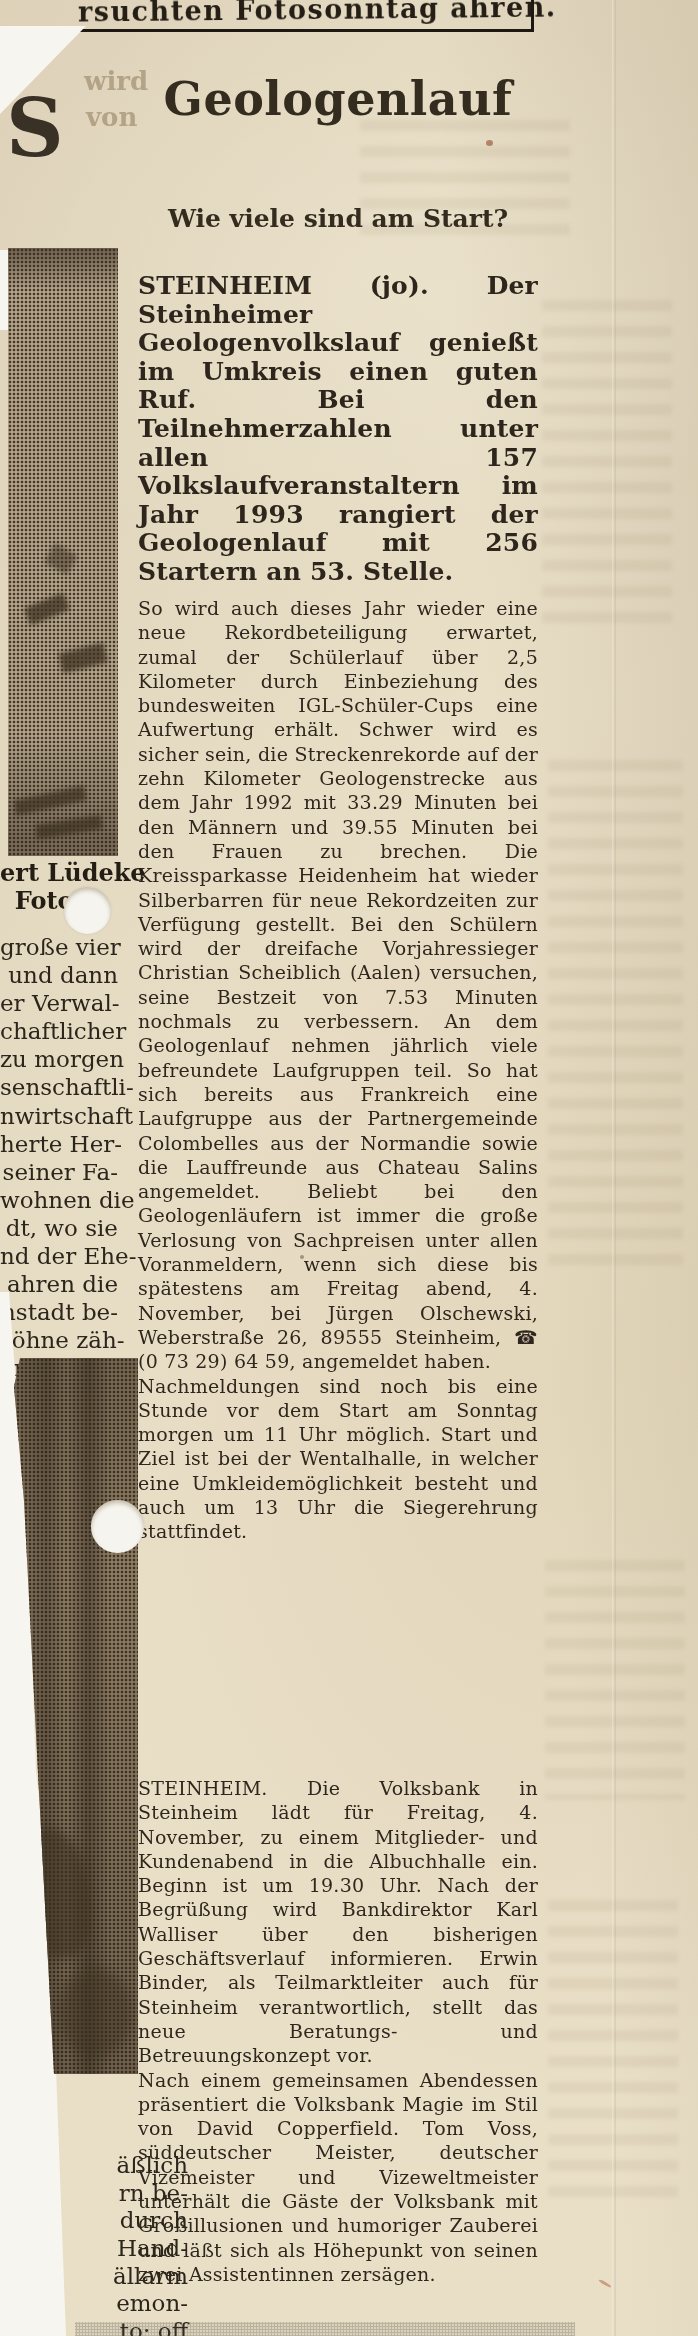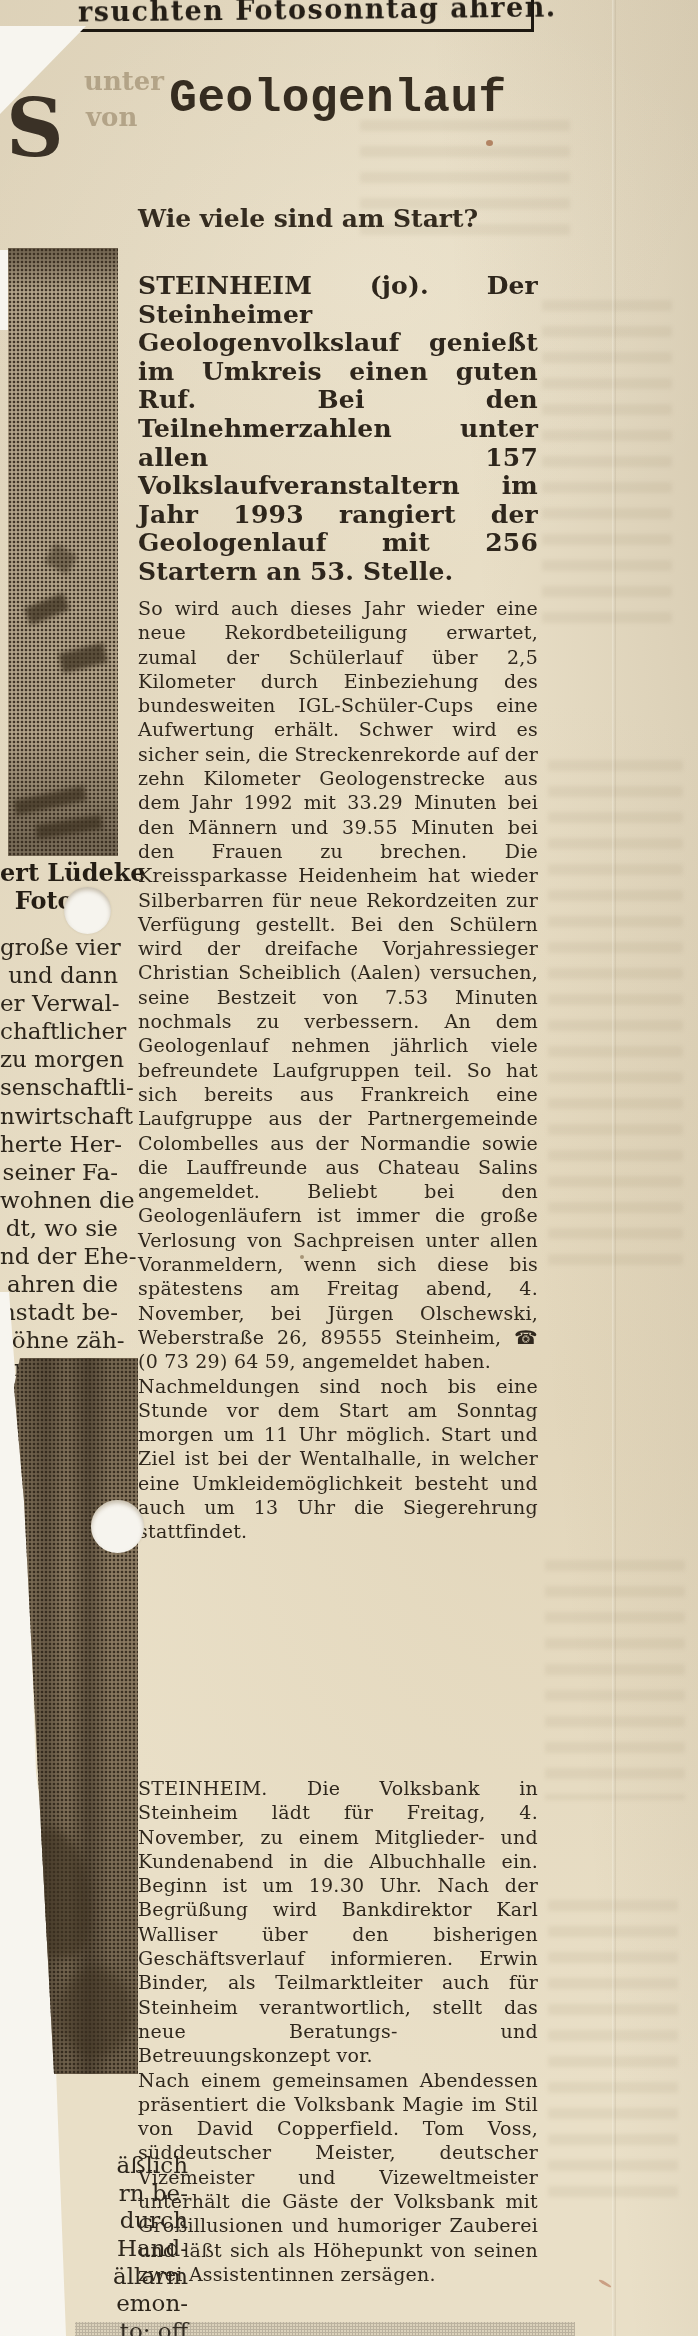--- a/index.html
+++ b/index.html
@@ -16,24 +16,24 @@
   .abs{position:absolute;}
   
   .white{background:#f7f5ef;}
   .hole{background:#f6f4ee;border-radius:50%;box-shadow:inset 0 3px 4px rgba(140,122,90,.45), 0 0 2px rgba(140,122,90,.25);}
   
   .halftone{
     background-image:radial-gradient(rgba(46,36,24,.85) 1px, rgba(46,36,24,0) 1.7px);
     background-size:4px 4px;
   }
   .blob{filter:blur(2.5px);opacity:.75;background:#3f3322;}
-  .headline{font-weight:bold;color:#352c20;text-align:center;letter-spacing:.5px;font-family:Liberation Mono, monospace;}
+  .headline{font-weight:bold;color:#352c20;text-align:center;letter-spacing:.5px;}
   .h1{font-size:46px;line-height:54px;}
   .h2{font-size:38px;line-height:46px;}
-  .subhead{font-weight:bold;font-size:25px;color:#352c20;}
+  .subhead{font-weight:bold;font-size:25px;text-align:center;color:#352c20;}
   .lead{font-weight:bold;font-size:25px;line-height:28.6px;text-align:justify;color:#2e261c;letter-spacing:.2px;}
   .bodytext{font-size:19px;line-height:24.3px;text-align:justify;color:#2f271d;letter-spacing:.25px;}
   .bodytext p{margin:0;}
   .frag{font-size:23px;color:#2c251b;text-align:right;}
   .frag div{height:28.1px;white-space:nowrap;}
   .fragB div{height:27.7px;}
   .caption{font-weight:bold;font-size:24px;color:#241d14;text-align:center;white-space:nowrap;}
   .topstrip{font-weight:bold;font-size:27px;color:#241e16;letter-spacing:1.5px;white-space:nowrap;filter:blur(.4px);transform:rotate(-.6deg);}
   .bigS{font-weight:bold;font-size:80px;line-height:80px;color:#3a3126;}
   .ghostword{font-weight:bold;font-size:26px;color:rgba(134,114,82,.5);filter:blur(.6px);}
@@ -57,21 +57,21 @@
   <div class="abs topstrip" style="left:78px;top:-6px;">rsuchten Fotosonntag ahren.</div>
 
   <div class="abs rule" style="left:76px;top:29px;width:458px;height:3px;"></div>
   <div class="abs rule" style="left:531px;top:0;width:3px;height:32px;"></div>
 
   <div class="abs white" style="left:0;top:26px;width:86px;height:88px;clip-path:polygon(0 0,100% 0,0 100%);"></div>
   <div class="abs white" style="left:0;top:250px;width:10px;height:80px;"></div>
 
   <div class="abs bigS" style="left:6px;top:88px;">S</div>
 
-  <div class="abs ghostword" style="left:84px;top:66px;">unter</div>
+  <div class="abs ghostword" style="left:84px;top:66px;">wird</div>
   <div class="abs ghostword" style="left:86px;top:102px;">von</div>
 
   <div class="abs bleed" style="left:360px;top:120px;width:210px;height:130px;"></div>
   <div class="abs bleed" style="left:542px;top:300px;width:130px;height:330px;"></div>
   <div class="abs bleed" style="left:548px;top:760px;width:135px;height:520px;"></div>
   <div class="abs bleed" style="left:545px;top:1560px;width:140px;height:240px;"></div>
   <div class="abs bleed" style="left:548px;top:1900px;width:130px;height:300px;"></div>
 
   <div class="abs headline h1" style="left:138px;top:72px;width:400px;">
     <div>Geologenlauf</div>

